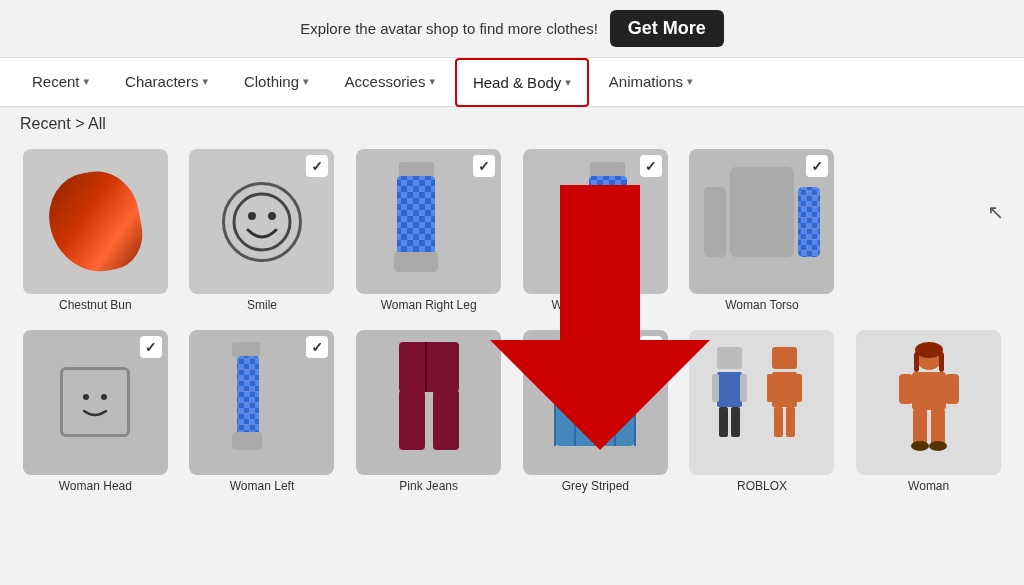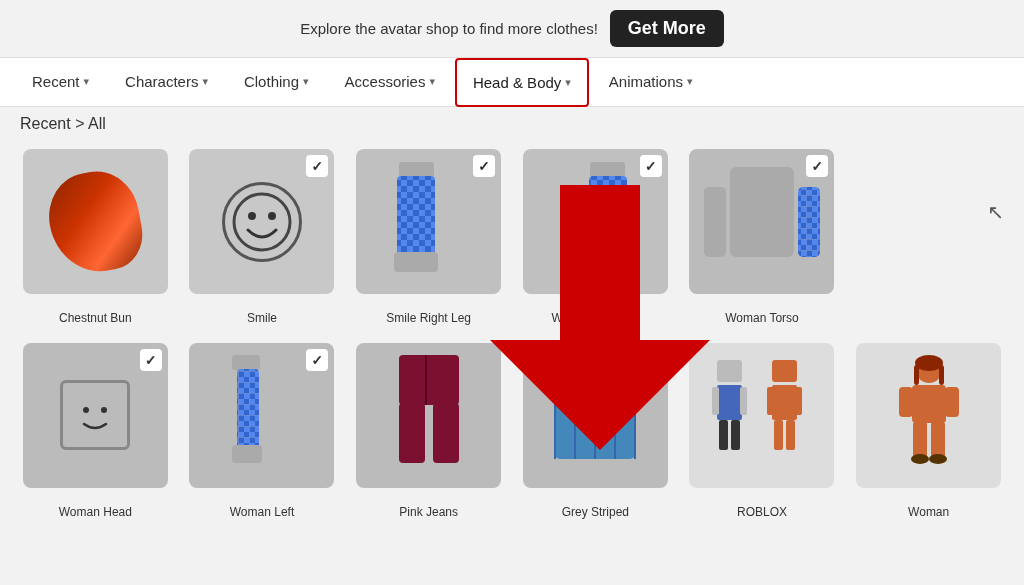--- a/index.html
+++ b/index.html
@@ -90,21 +90,21 @@
       grid-template-columns: repeat(6, 1fr);
       gap: 8px;
       padding: 8px 16px;
       background: #f2f2f2;
     }
 
     .item-card {
       display: flex;
       flex-direction: column;
       align-items: center;
-      gap: 17px;
+      gap: 4px;
     }
 
     .item-thumb {
       width: 145px;
       height: 145px;
       background: #c8c8c8;
       border-radius: 8px;
       position: relative;
       display: flex;
       align-items: center;
@@ -269,21 +269,21 @@
         <defs>
           <pattern id="checker" width="12" height="12" patternUnits="userSpaceOnUse">
             <rect width="6" height="6" fill="#3366cc"></rect>
             <rect x="6" width="6" height="6" fill="#5588ee"></rect>
             <rect y="6" width="6" height="6" fill="#5588ee"></rect>
             <rect x="6" y="6" width="6" height="6" fill="#3366cc"></rect>
           </pattern>
         </defs>
       </svg>
     </div>
-    <span class="item-label">Smile Right Leg</span>
+    <span class="item-label">Woman Right Leg</span>
   </div>
 
   <div class="item-card">
     <div class="item-thumb selected blue-leg">
       <svg width="80" height="120" viewBox="0 0 80 120">
         <rect x="35" y="0" width="35" height="15" rx="3" fill="#aaa"></rect>
         <rect x="34" y="14" width="38" height="80" rx="4" fill="url(#checker2)"></rect>
         <rect x="31" y="90" width="44" height="20" rx="4" fill="#aaa"></rect>
         <defs>
           <pattern id="checker2" width="12" height="12" patternUnits="userSpaceOnUse">

